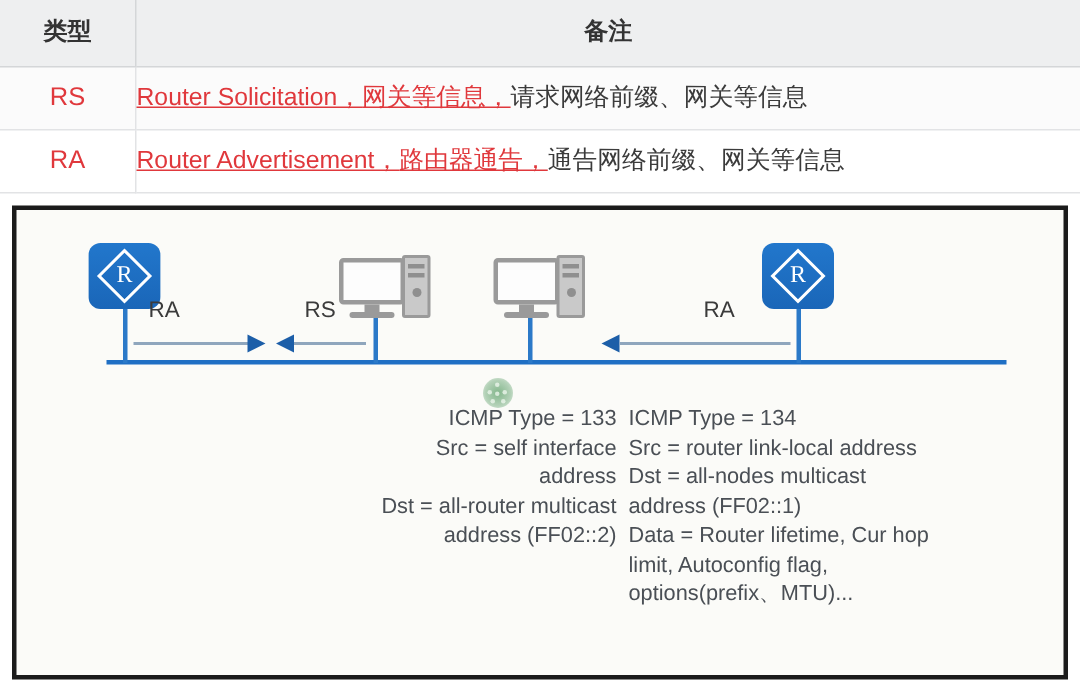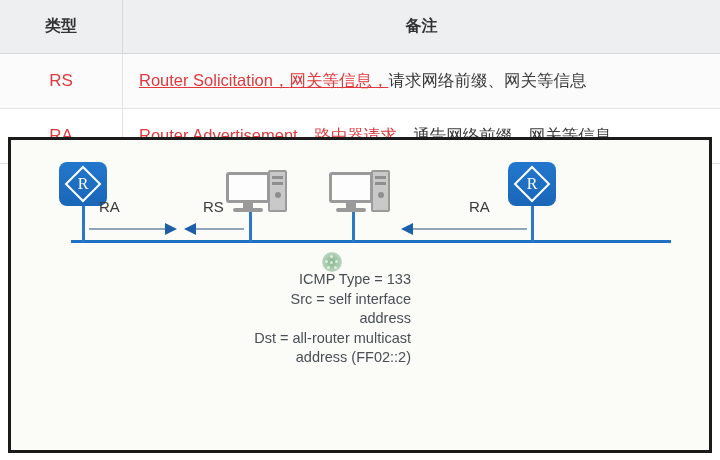--- a/index.html
+++ b/index.html
@@ -16,21 +16,21 @@
   }
 
   
   .tbl {
     position: absolute;
     left: 0; top: 0;
     width: 720px;
     border-collapse: collapse;
     table-layout: fixed;
   }
-  .tbl td, .tbl th { padding: 16px; }
+  .tbl td, .tbl th { padding: 0; }
 
   .hdr-row { height: 44px; background: #eeeff0; }
   .hdr-cell {
     background: #eeeff0;
     color: #333333;
     font-weight: bold;
     font-size: 16px;
     text-align: center;
     vertical-align: middle;
     border-bottom: 1px solid #d4d6d8;
@@ -208,21 +208,21 @@
         <tr class="hdr-row">
       <td class="hdr-cell left">类型</td>
       <td class="hdr-cell">备注</td>
     </tr>
     <tr class="body-row">
       <td class="type-cell">RS</td>
       <td class="note-cell"><span class="red">Router Solicitation，</span><span class="red">网关等信息，</span><span class="blk">请求网络前缀、网关等信息</span></td>
     </tr>
     <tr class="body-row alt">
       <td class="type-cell">RA</td>
-      <td class="note-cell"><span class="red">Router Advertisement，</span><span class="red">路由器请求，</span><span class="blk">通告网络前缀、网关等信息</span></td>
+      <td class="note-cell"><span class="red">Router Advertisement，</span><span class="red">路由器通告，</span><span class="blk">通告网络前缀、网关等信息</span></td>
     </tr>
   </tbody>
     </table>
 
 
   <div class="diagram">
 
     <div class="bus" style="left:60px; top:100px; width:600px;"></div>
 
     <div class="router" style="left:48px; top:22px;">
@@ -279,15 +279,22 @@
       <i style="left:5px; top:14px;"></i>
       <i style="left:12px; top:14px;"></i>
     </div>
 
     <div class="infoblock" style="left:150px; top:130px; width:250px;text-align:right;">ICMP Type = 133
 Src = self interface
 address
 Dst = all-router multicast
 address (FF02::2)</div>
 
+    <div class="infoblock" style="left:408px; top:130px; width:285px;">ICMP Type = 134
+Src = router link-local address
+Dst = all-nodes multicast
+address (FF02::1)
+Data = Router lifetime, Cur hop
+limit, Autoconfig flag,
+options(prefix、MTU)...</div>
 
   </div>
 </div>
 
 </body></html>

